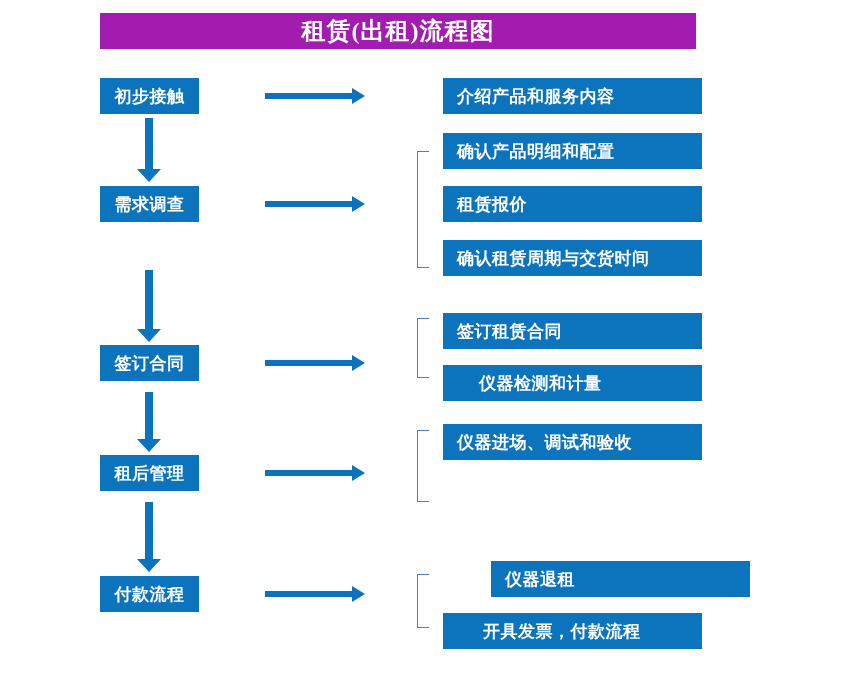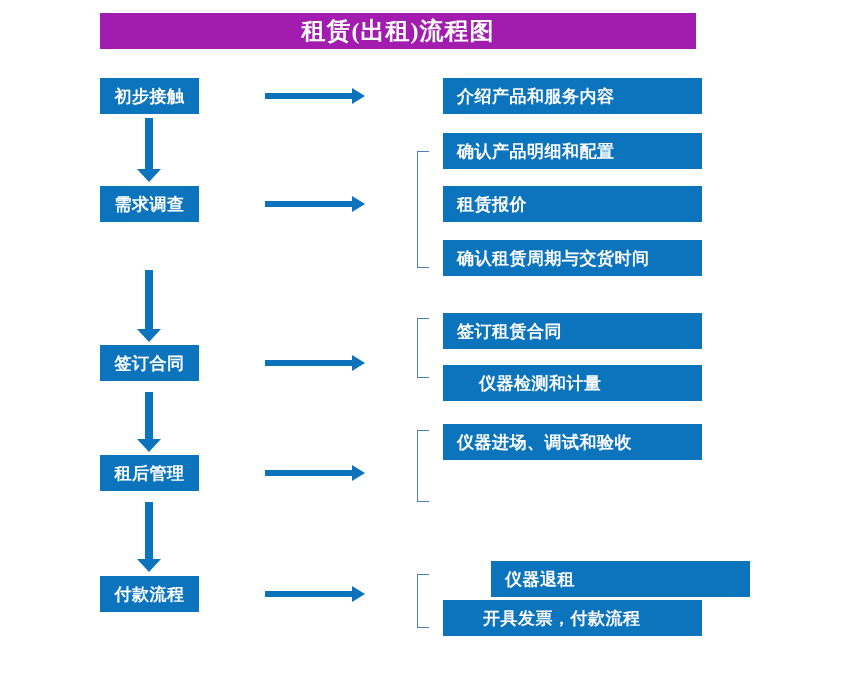--- a/index.html
+++ b/index.html
@@ -170,15 +170,15 @@
   <div class="bracket" style="left:417px; top:574px; width:12px; height:54px;"></div>
 
   <div class="box detail-box" style="top:78px;">介绍产品和服务内容</div>
   <div class="box detail-box" style="top:186px;">租赁报价</div>
   <div class="box detail-box" style="top:133px;">确认产品明细和配置</div>
   <div class="box detail-box" style="top:240px;">确认租赁周期与交货时间</div>
   <div class="box detail-box" style="top:313px;">签订租赁合同</div>
   <div class="box detail-box" style="top:365px;padding-left:36px;">仪器检测和计量</div>
   <div class="box detail-box" style="top:424px;">仪器进场、调试和验收</div>
   <div class="box detail-box" style="top:561px;margin-left:48px;">仪器退租</div>
-  <div class="box detail-box" style="top:600px;padding-left:40px;">开具发票，付款流程</div>
+  <div class="box detail-box" style="top:613px;padding-left:40px;">开具发票，付款流程</div>
 
 </div>
 
 </body></html>

